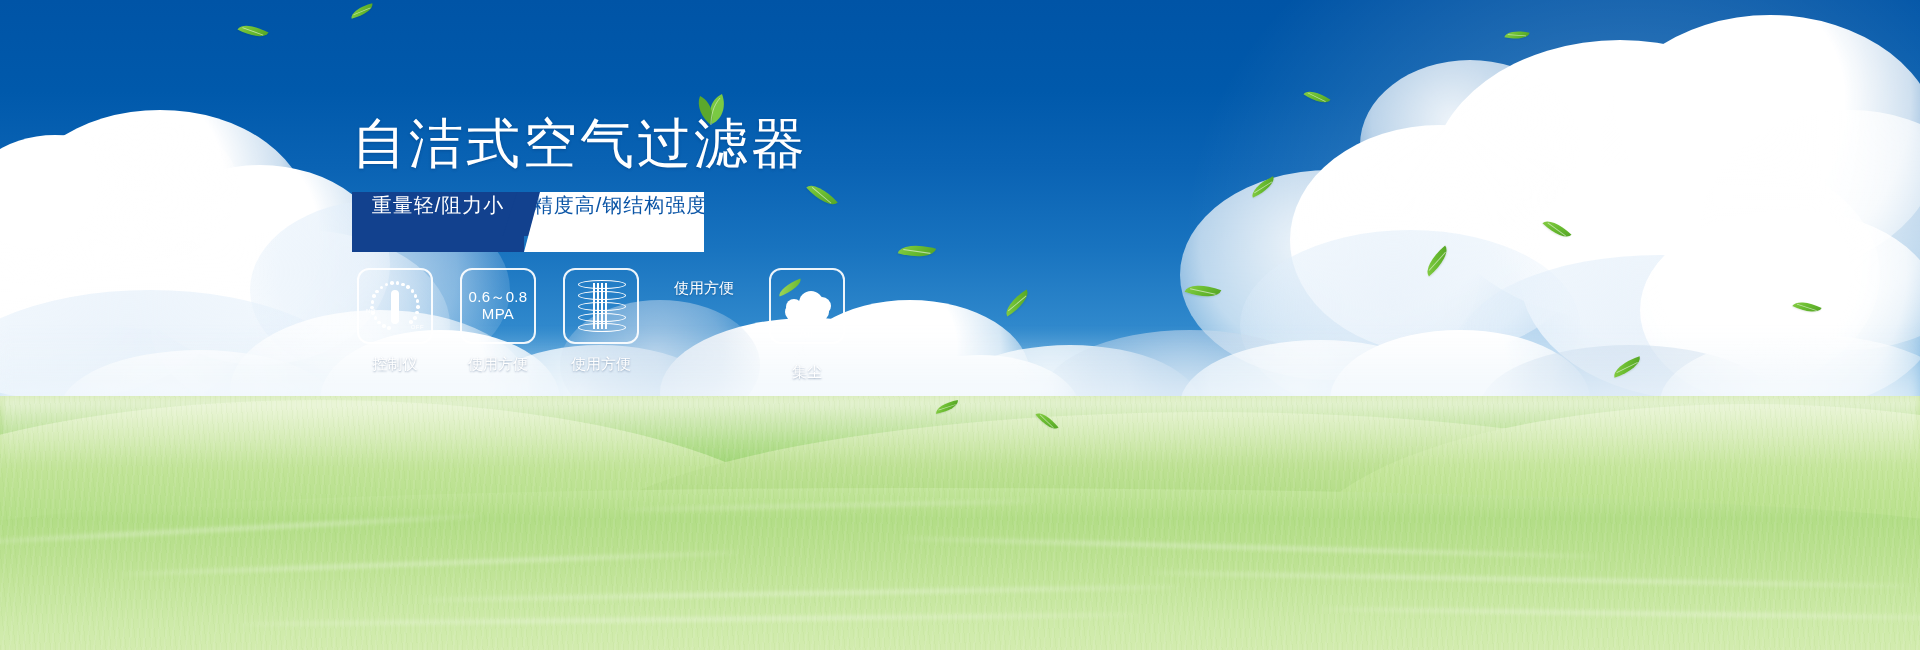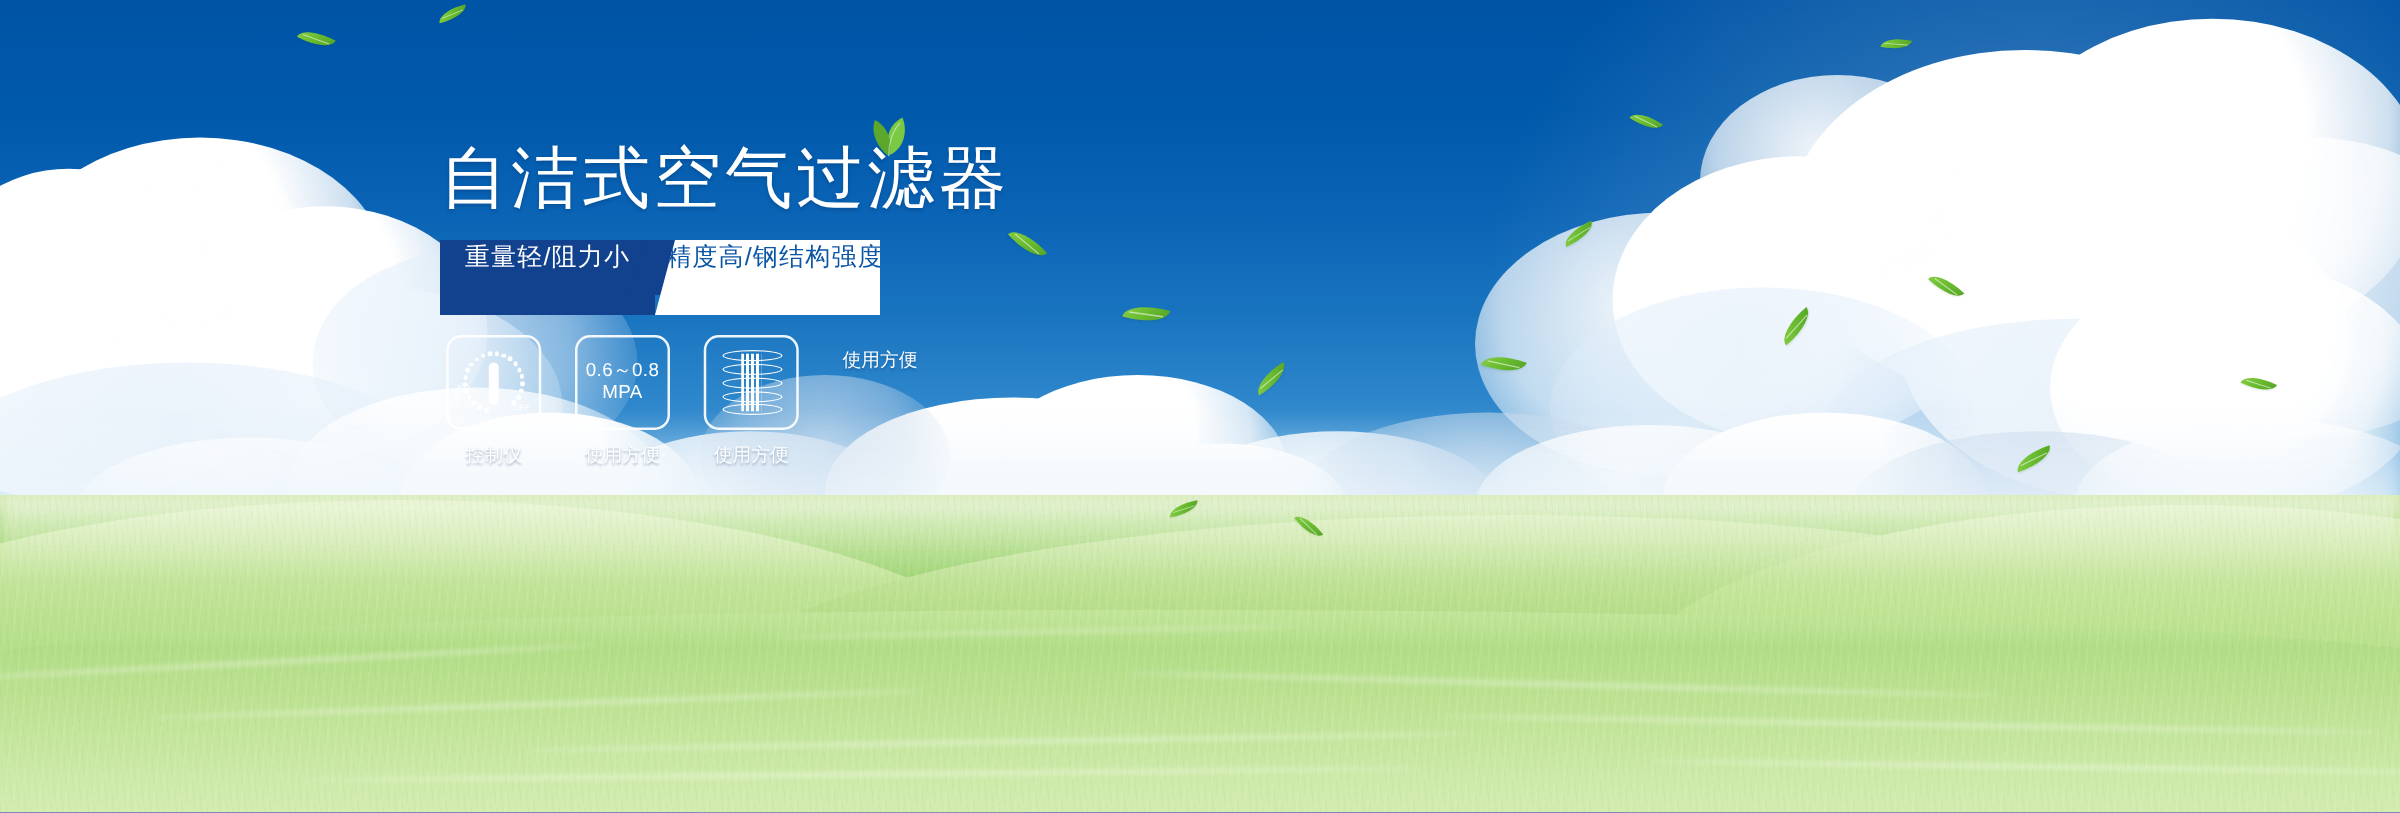--- a/index.html
+++ b/index.html
@@ -287,16 +287,29 @@
             <div class="disc" style="top:44px;"></div>
           </div>
         </div>
         <div class="icon-cap">使用方便</div>
       </div>
 
       <div class="icon-col">
         <div class="icon-cap">使用方便</div>
       </div>
 
+      <div class="icon-col">
+        <div class="icon-box">
+          <div class="cloudicon">
+            <div class="streak"></div>
+            <div class="p" style="left:18px;top:2px;width:24px;height:24px;"></div>
+            <div class="p" style="left:5px;top:10px;width:16px;height:16px;"></div>
+            <div class="p" style="left:32px;top:8px;width:18px;height:18px;"></div>
+            <div class="p body"></div>
+            <div class="air">Air</div>
+          </div>
+        </div>
+        <div class="icon-cap" style="margin-top:19px;">集尘</div>
+      </div>
 
     </div>
   </div>
 </div>
 
 </body></html>

